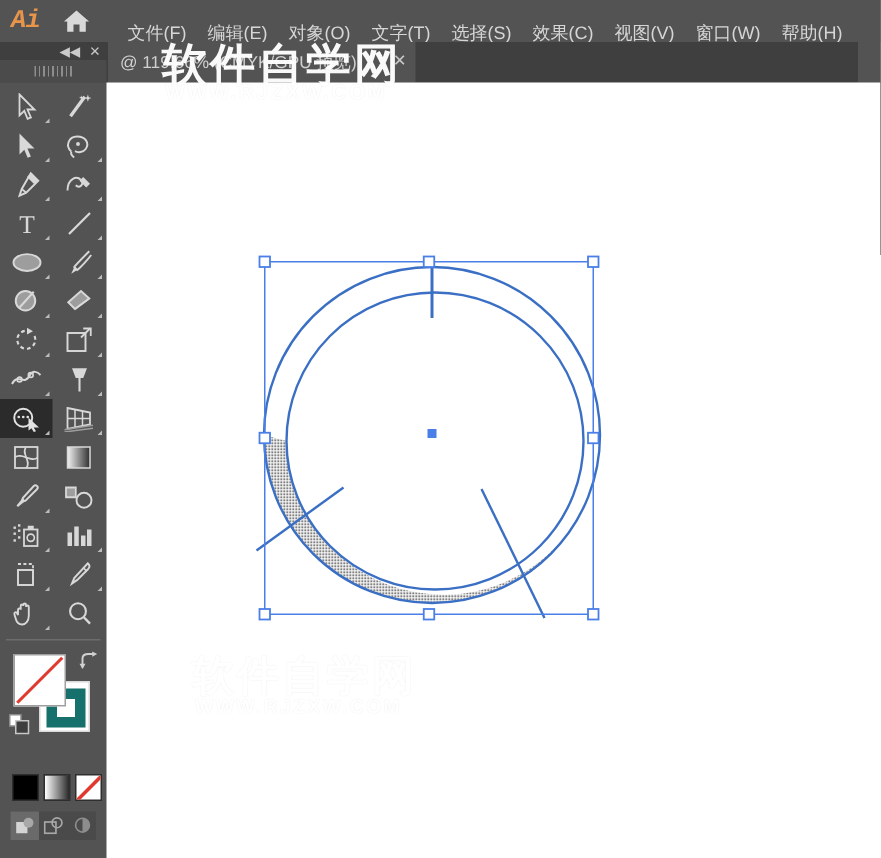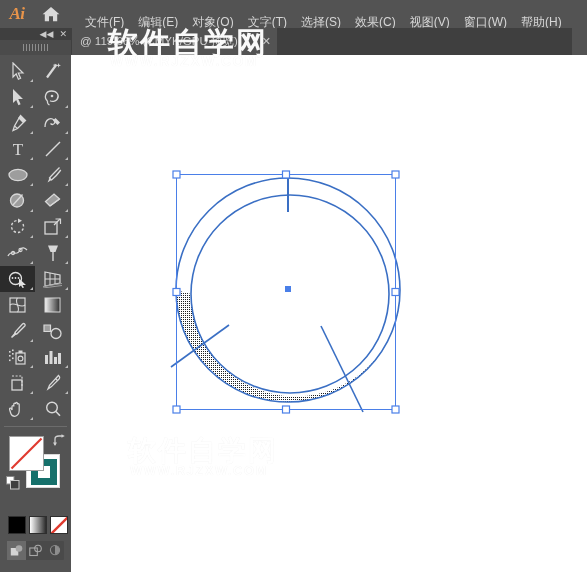--- a/index.html
+++ b/index.html
@@ -20,21 +20,21 @@
   .menubar {
     position: absolute; left: 0; top: 0;
     width: 587px; height: 28px;
     background: #535353;
     display: flex; align-items: center;
   }
   .ai-logo {
     width: 34px; height: 28px;
     display: flex; align-items: center; justify-content: center;
     color: #e8944a;
-    font-family: Liberation Serif, serif;
+    font-family: Liberation Mono, monospace;
     font-size: 17px; font-weight: bold; font-style: italic;
     letter-spacing: -0.5px;
   }
   .home-btn {
     width: 34px; height: 28px;
     display: flex; align-items: center; justify-content: center;
   }
   .home-btn svg { display:block; }
   .menu-items { display: flex; align-items: center; margin-left: 10px; margin-top: 16px; }
   .menu-item {

